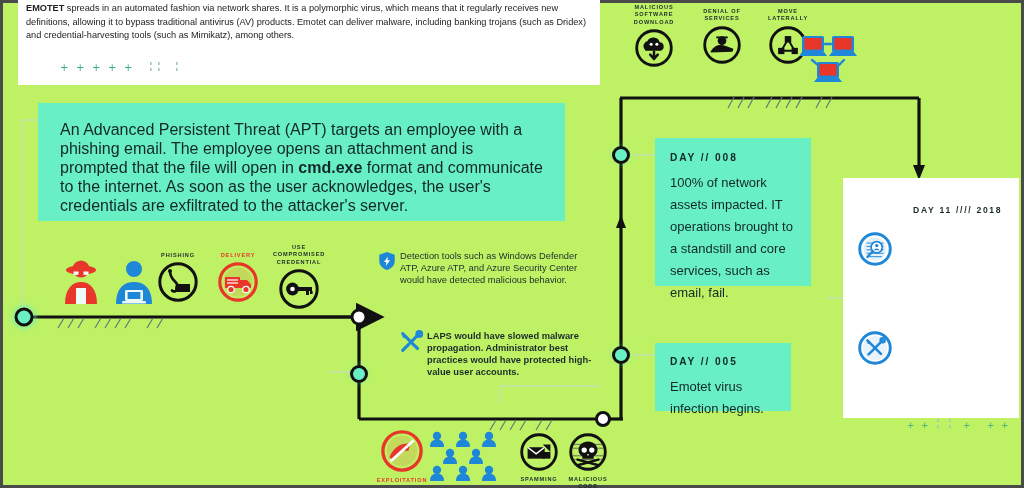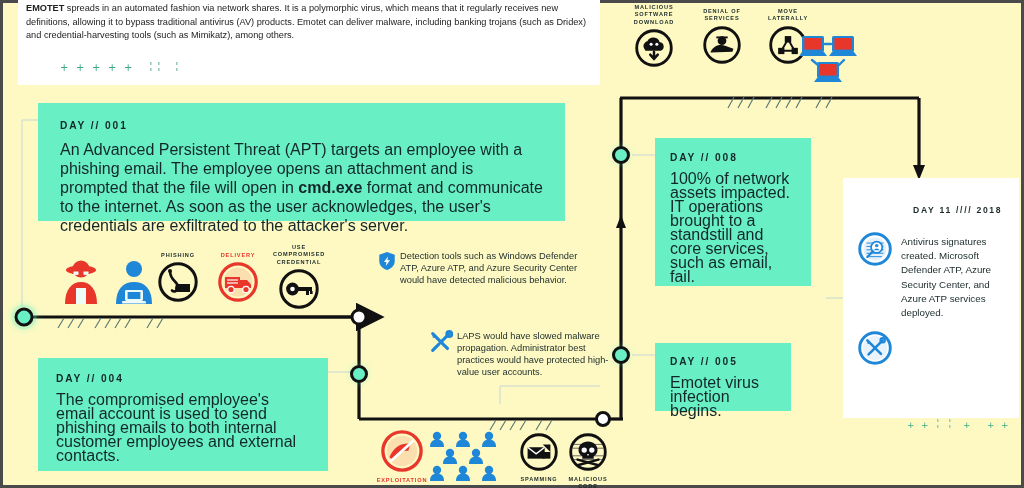--- a/index.html
+++ b/index.html
@@ -4,21 +4,21 @@
 <style>
   html,body{margin:0;padding:0;}
   body{
     width:1024px;height:488px;
     background:#eefaf6;
     font-family:"Liberation Sans", sans-serif;
     color:#1b2b2b;
     overflow:hidden;
     position:relative;
   }
-  .page{position:absolute;left:0;top:0;width:1024px;height:488px;background:#fef9c3;overflow:hidden;}
+  .page{position:absolute;left:0;top:0;width:1024px;height:488px;background:#bef264;overflow:hidden;}
   .page:before{content:"";position:absolute;left:0;top:0;right:0;height:3px;background:#4a4a4a;}
   .page:after{content:"";position:absolute;left:0;bottom:0;right:0;height:3px;background:#4a4a4a;}
   .edgeL{position:absolute;left:0;top:0;bottom:0;width:3px;background:#4a4a4a;z-index:40;}
   .edgeR{position:absolute;right:0;top:0;bottom:0;width:3px;background:#4a4a4a;z-index:40;}
 
   
   .intro{
     position:absolute;left:18px;top:0px;width:580px;height:48px;
     background:#ffffff;
     padding:2px 8px 6px 8px;
@@ -31,21 +31,21 @@
     position:absolute;background:#ffffff;
   }
   #wp-top{left:18px;top:0px;width:582px;height:85px;}
 
   
   .gbox{position:absolute;background:#68f0c4;box-sizing:border-box;z-index:12;}
   .gbox .day{
     font-size:10.2px;font-weight:bold;letter-spacing:1.9px;color:#12272a;
     margin:0 0 9px 0;
   }
-  .gbox .body{font-size:16px;line-height:14px;color:#12272a;margin:0;}
+  .gbox .body{font-size:13px;line-height:22px;color:#12272a;margin:0;}
   .gbox .body b{font-weight:bold;}
 
   #box-d1{left:38px;top:103px;width:527px;height:118px;padding:17px 22px;}
   #box-d1 .body{font-size:16px;line-height:19px;}
   #box-d4{left:38px;top:358px;width:290px;height:113px;padding:15px 18px;}
   #box-d8{left:655px;top:138px;width:156px;height:148px;padding:14px 15px;}
   #box-d5{left:655px;top:343px;width:136px;height:68px;padding:13px 15px;}
 
   
   .rcard{position:absolute;left:843px;top:178px;width:176px;height:240px;background:#ffffff;z-index:12;}
@@ -58,21 +58,21 @@
   #rnote-2{top:156px;}
   .rico{position:absolute;left:15px;width:34px;height:34px;}
   #rico-1{top:54px;}
   #rico-2{top:153px;}
 
   
   .note{position:absolute;z-index:14;}
   .note .txt{font-size:9.3px;line-height:12px;color:#1b2b2b;}
   #note-detect{left:378px;top:250px;width:200px;}
   #note-detect .txt{margin-left:22px;}
-  #note-laps{left:429px;top:330px;width:195px;}
+  #note-laps{left:399px;top:330px;width:195px;font-weight:bold;}
   #note-laps .txt{margin-left:28px;}
   .noteicon{position:absolute;left:0;top:1px;width:18px;height:20px;}
   #note-laps .noteicon{width:24px;height:24px;top:0px;}
 
   
   .iconrow{position:absolute;z-index:15;}
   .icell{position:absolute;text-align:center;}
   .ilabel{
     font-size:5.6px;font-weight:bold;letter-spacing:0.85px;line-height:7.4px;
     color:#1b2b2b;text-transform:uppercase;
@@ -231,28 +231,23 @@
       <circle cx="621" cy="355" r="9" fill="#68f0c4" opacity="0.35" filter="url(#glow)"></circle>
       <circle cx="621" cy="355" r="7.5" fill="#68f0c4" stroke="#111" stroke-width="3"></circle>
     </g>
     <g>
       <circle cx="621" cy="155" r="9" fill="#68f0c4" opacity="0.35" filter="url(#glow)"></circle>
       <circle cx="621" cy="155" r="7.5" fill="#68f0c4" stroke="#111" stroke-width="3"></circle>
     </g>
   </svg>
 
   <div class="gbox" id="box-d1">
-    <div class="day">DAY // 001</div>
     <div class="body"><span>An Advanced Persistent Threat (APT) targets an employee with a phishing email. The employee opens an attachment and is prompted that the file will open in </span><b>cmd.exe</b><span> format and communicate to the internet. As soon as the user acknowledges, the user's credentials are exfiltrated to the attacker's server.</span></div>
   </div>
 
-  <div class="gbox" id="box-d4">
-    <div class="day">DAY // 004</div>
-    <div class="body">The compromised employee's email account is used to send phishing emails to both internal customer employees and external contacts.</div>
-  </div>
 
   <div class="gbox" id="box-d8">
     <div class="day">DAY // 008</div>
     <div class="body">100% of network assets impacted. IT operations brought to a standstill and core services, such as email, fail.</div>
   </div>
 
   <div class="gbox" id="box-d5">
     <div class="day">DAY // 005</div>
     <div class="body">Emotet virus infection begins.</div>
   </div>
@@ -268,21 +263,20 @@
           <line x1="10" y1="17" x2="30" y2="17"></line>
         <line x1="10" y1="21" x2="30" y2="21"></line>
           <line x1="10" y1="25" x2="30" y2="25"></line>
         <line x1="12" y1="29" x2="28" y2="29"></line>
       </g>
       <circle cx="22" cy="18" r="6.6" fill="#ffffff" stroke="#1f87d8" stroke-width="2"></circle>
       <circle cx="22" cy="16" r="2" fill="#1f87d8"></circle>
       <path d="M18.5,21.5 a3.8,3.2 0 0 1 7,0 z" fill="#1f87d8"></path>
       <line x1="17.4" y1="22.8" x2="11" y2="29.5" stroke="#1f87d8" stroke-width="2.6" stroke-linecap="round"></line>
     </svg>
-    <div class="rnote" id="rnote-1">Antivirus signatures created. Microsoft Defender ATP, Azure Security Center, and Azure ATP services deployed.</div>
 
     <svg class="rico" id="rico-2" viewBox="0 0 40 40">
       <circle cx="20" cy="20" r="18" fill="none" stroke="#1f87d8" stroke-width="3.4"></circle>
       <circle cx="20" cy="20" r="14.4" fill="#1f87d8" opacity="0.1"></circle>
       <path d="M11,11 L24,24 M24,24 L27,27" stroke="#1f87d8" stroke-width="3" stroke-linecap="round"></path>
       <path d="M11,11 l0,4 l4,0 z" fill="#1f87d8"></path>
       <path d="M29,11 L19,21 l-2.6,2.6 M16.4,23.6 l-4,4" stroke="#1f87d8" stroke-width="3" stroke-linecap="round"></path>
       <circle cx="29" cy="11" r="2.6" fill="none" stroke="#1f87d8" stroke-width="2.4"></circle>
     </svg>
   </div>

